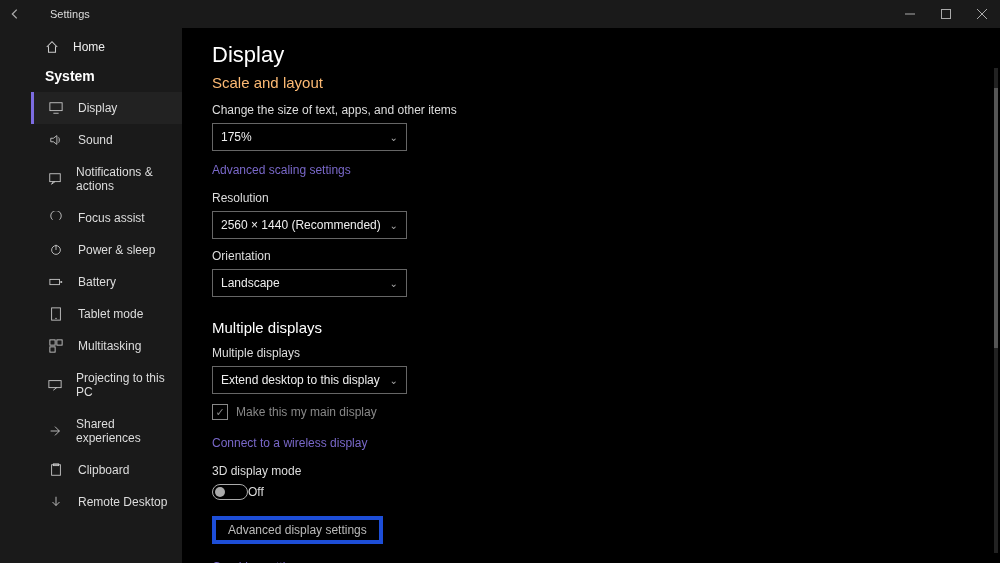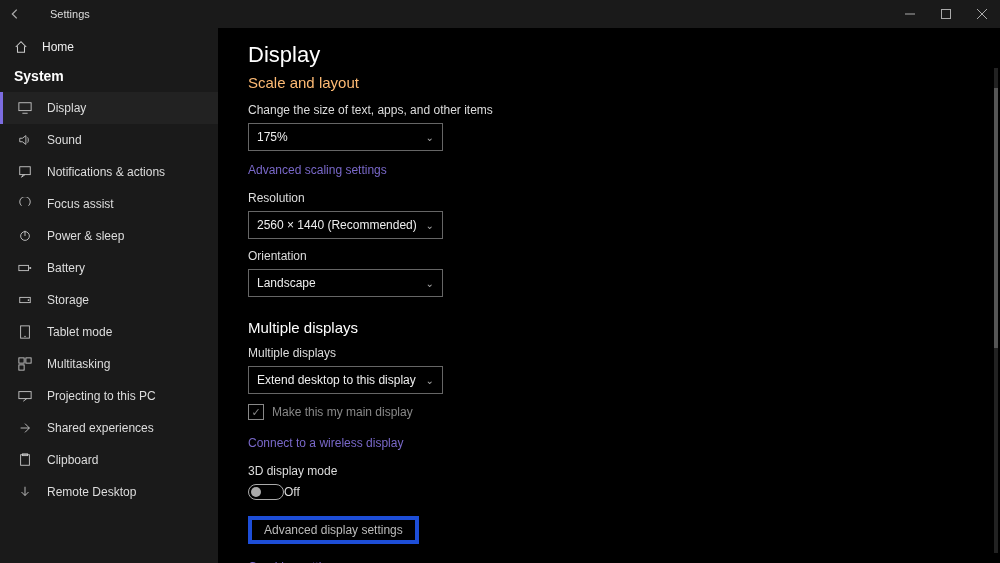--- a/index.html
+++ b/index.html
@@ -17,25 +17,26 @@
     display: flex;
     align-items: center;
     background: #1a1a1a;
   }
   .titlebar-left { display: flex; align-items: center; padding-left: 8px; gap: 28px; flex: 1; }
   .titlebar-title { font-size: 11px; color: #ddd; }
   .win-controls { display: flex; }
   .win-btn { width: 36px; height: 28px; display:flex; align-items:center; justify-content:center; color:#aaa; }
   .content { display: flex; height: calc(100% - 28px); }
   .sidebar {
-    width: 218px;
+    width: 182px;
     background: #1a1a1a;
     display: flex;
     flex-direction: column;
     padding-top: 4px;
+    padding-left: 31px;
   }
   .home-row {
     display:flex; align-items:center; gap:14px;
     padding: 8px 14px; color:#eee; font-size:12px;
   }
   .search-wrap { padding: 6px 10px 10px 10px; }
   .search {
     width: 100%; height: 28px;
     background: transparent;
     border: 1px solid #666;
@@ -186,29 +187,20 @@
             <svg width="14" height="14" viewBox="0 0 16 16">
               <rect x="1" y="5" width="11" height="6" stroke="#ccc" fill="none"></rect>
               <rect x="13" y="7" width="2" height="2" fill="#ccc"></rect>
             </svg>
           </span>
         <span>Battery</span>
       </div>
       <div class="nav-item">
         <span class="icon">
             <svg width="14" height="14" viewBox="0 0 16 16">
-              <rect x="2" y="5" width="12" height="6" stroke="#ccc" fill="none"></rect>
-              <circle cx="12" cy="8" r="1" fill="#ccc"></circle>
-            </svg>
-          </span>
-        <span>Storage</span>
-      </div>
-      <div class="nav-item">
-        <span class="icon">
-            <svg width="14" height="14" viewBox="0 0 16 16">
               <rect x="3" y="1" width="10" height="14" stroke="#ccc" fill="none"></rect>
               <circle cx="8" cy="13" r="0.8" fill="#ccc"></circle>
             </svg>
           </span>
         <span>Tablet mode</span>
       </div>
       <div class="nav-item">
         <span class="icon">
             <svg width="14" height="14" viewBox="0 0 16 16">
               <rect x="1" y="1" width="6" height="6" stroke="#ccc" fill="none"></rect>

